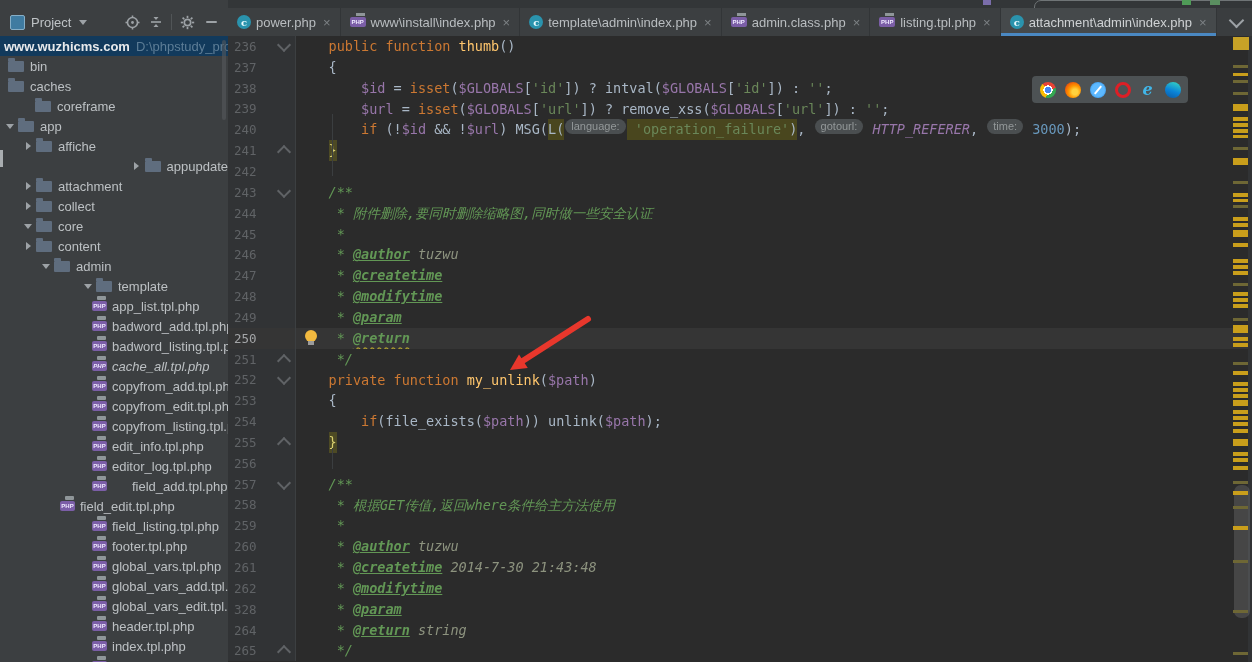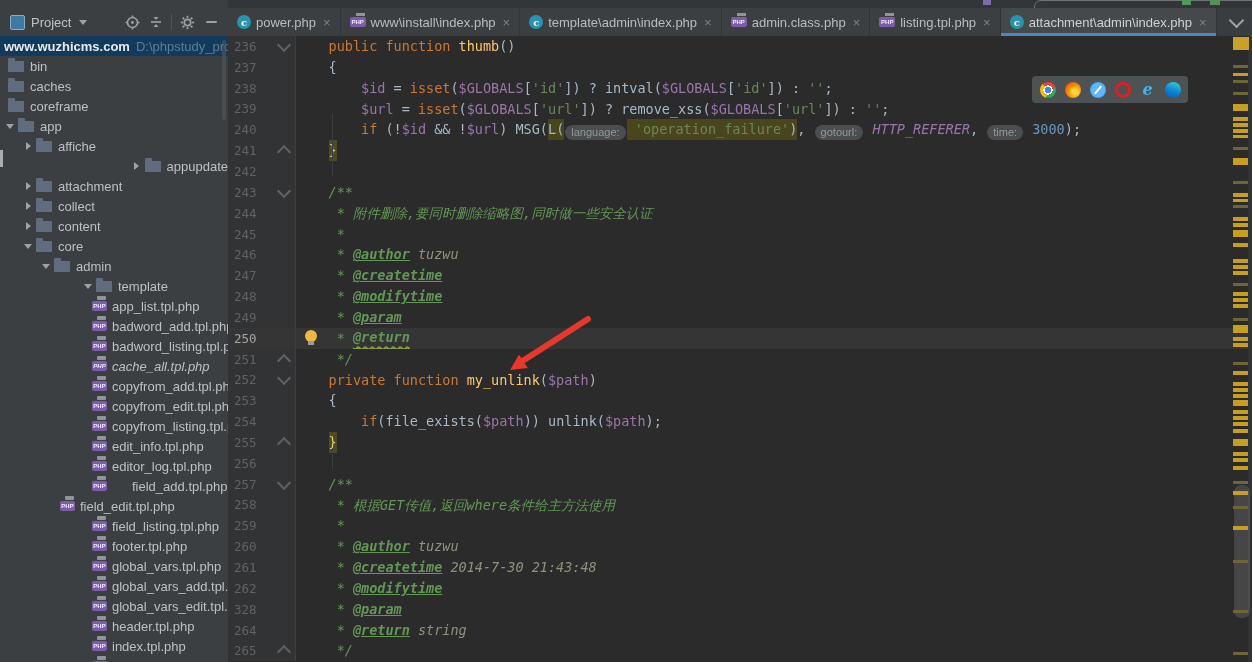--- a/index.html
+++ b/index.html
@@ -51,21 +51,21 @@
   .gut{width:68px;flex:0 0 68px;height:100%;background:#313335;border-right:1px solid #3c3f41;display:flex;align-items:center;position:relative;box-sizing:border-box;}
   .lnum{width:34px;text-align:left;padding-left:6px;color:#606366;font:12.5px "DejaVu Sans Mono",monospace;}
   .row.cur .gut{background:#353535;}
   .row.cur .code{background:#353535;}
   .row.cur .lnum{color:#a4a6a8;}
   .fold{position:absolute;right:6px;width:8px;height:8px;}
   .fold.start{border-right:2px solid #606366;border-bottom:2px solid #606366;transform:rotate(45deg);margin-top:-3px;}
   .fold.end{border-left:2px solid #606366;border-top:2px solid #606366;transform:rotate(45deg);margin-top:3px;}
   .bulb{position:absolute;right:-22px;top:2px;width:12px;height:12px;border-radius:50%;background:#f2b93f;z-index:4;}
   .bulb::after{content:"";position:absolute;left:3px;top:11px;width:6px;height:4px;background:#9b9b9b;}
-  .code{flex:1;height:100%;white-space:pre;font:13.5px/20.85px "DejaVu Sans Mono",monospace;color:#a9b7c6;display:flex;align-items:flex-end;overflow:hidden;}
+  .code{flex:1;height:100%;white-space:pre;font:13.5px/20.85px "DejaVu Sans Mono",monospace;color:#a9b7c6;display:flex;align-items:flex-start;overflow:hidden;}
   .seg{white-space:pre;}
   .s-d{color:#a9b7c6}.s-k{color:#cc7832}.s-f{color:#ffc66d}.s-v{color:#9876aa}
   .s-s{color:#6a8759}.s-n{color:#6897bb}
   .s-c{color:#629755;font-style:italic}
   .s-t{color:#629755;font-weight:bold;font-style:italic;text-decoration:underline;}
   .s-tw{color:#629755;font-weight:bold;font-style:italic;border-bottom:1px solid #629755;text-decoration:underline wavy #b3a330;text-underline-offset:4px;}
   .s-i{color:#8d937f;font-style:italic}
   .s-o{color:#9876aa;font-style:italic}
   .s-b{background:#4d4a24;color:#d8cf6f;}
   .hl{background:#49461e;}
@@ -452,21 +452,21 @@
           <span class="rpath">D:\phpstudy_pro</span>
         </div>
         <div class="trow" style="padding-left: 8px;">
           <span class="dico"></span>
           <span class="tlab">bin</span>
         </div>
         <div class="trow" style="padding-left: 8px;">
           <span class="dico"></span>
           <span class="tlab">caches</span>
         </div>
-        <div class="trow" style="padding-left: 8px;">
+        <div class="trow" style="padding-left: 24px; margin-left: 11px;">
           <span class="dico"></span>
           <span class="tlab">coreframe</span>
         </div>
         <div class="trow" style="padding-left: 4px;">
           <span class="chev down"></span>
           <span class="dico"></span>
           <span class="tlab">app</span>
         </div>
         <div class="trow" style="padding-left: 22px;">
           <span class="chev right"></span>
@@ -482,28 +482,28 @@
           <span class="chev right"></span>
           <span class="dico"></span>
           <span class="tlab">attachment</span>
         </div>
         <div class="trow" style="padding-left: 22px;">
           <span class="chev right"></span>
           <span class="dico"></span>
           <span class="tlab">collect</span>
         </div>
         <div class="trow" style="padding-left: 22px;">
+          <span class="chev down"></span>
+          <span class="dico"></span>
+          <span class="tlab">core</span>
+        </div>
+        <div class="trow" style="padding-left: 22px;">
           <span class="chev right"></span>
           <span class="dico"></span>
           <span class="tlab">content</span>
-        </div>
-        <div class="trow" style="padding-left: 22px;">
-          <span class="chev down"></span>
-          <span class="dico"></span>
-          <span class="tlab">core</span>
         </div>
         <div class="trow" style="padding-left: 40px;">
           <span class="chev down"></span>
           <span class="dico"></span>
           <span class="tlab">admin</span>
         </div>
         <div class="trow" style="padding-left: 82px;">
           <span class="chev down"></span>
           <span class="dico"></span>
           <span class="tlab">template</span>

